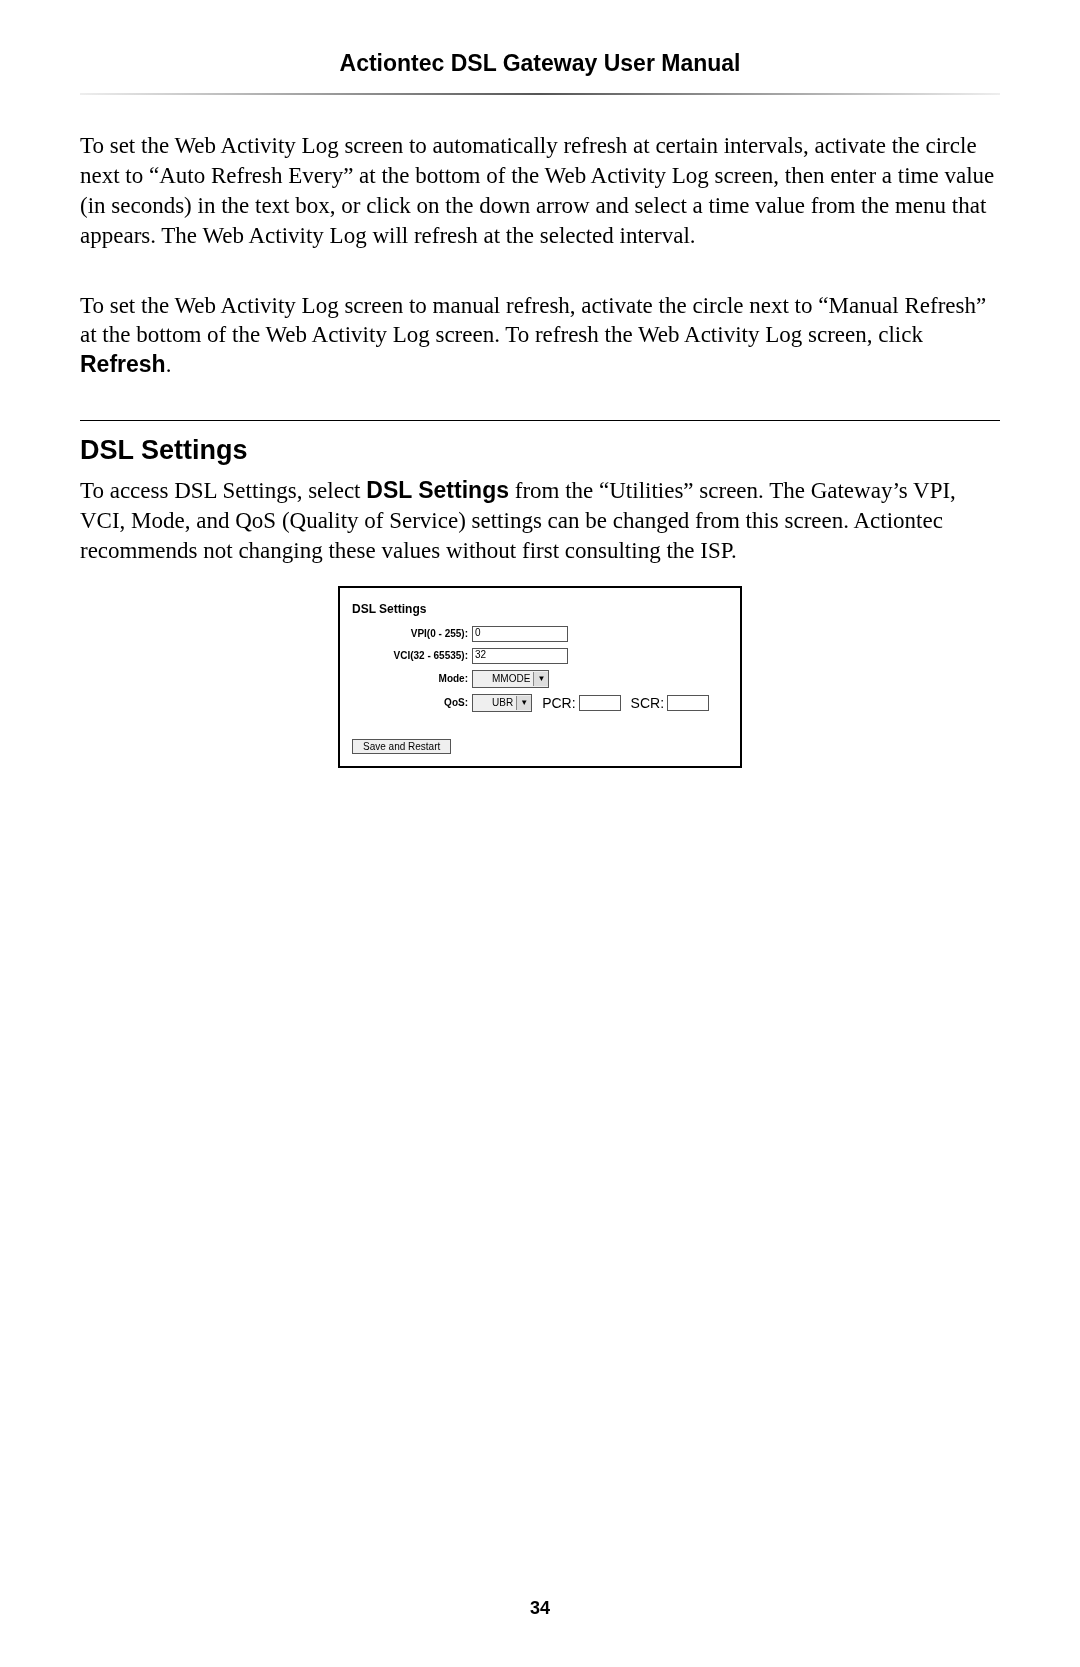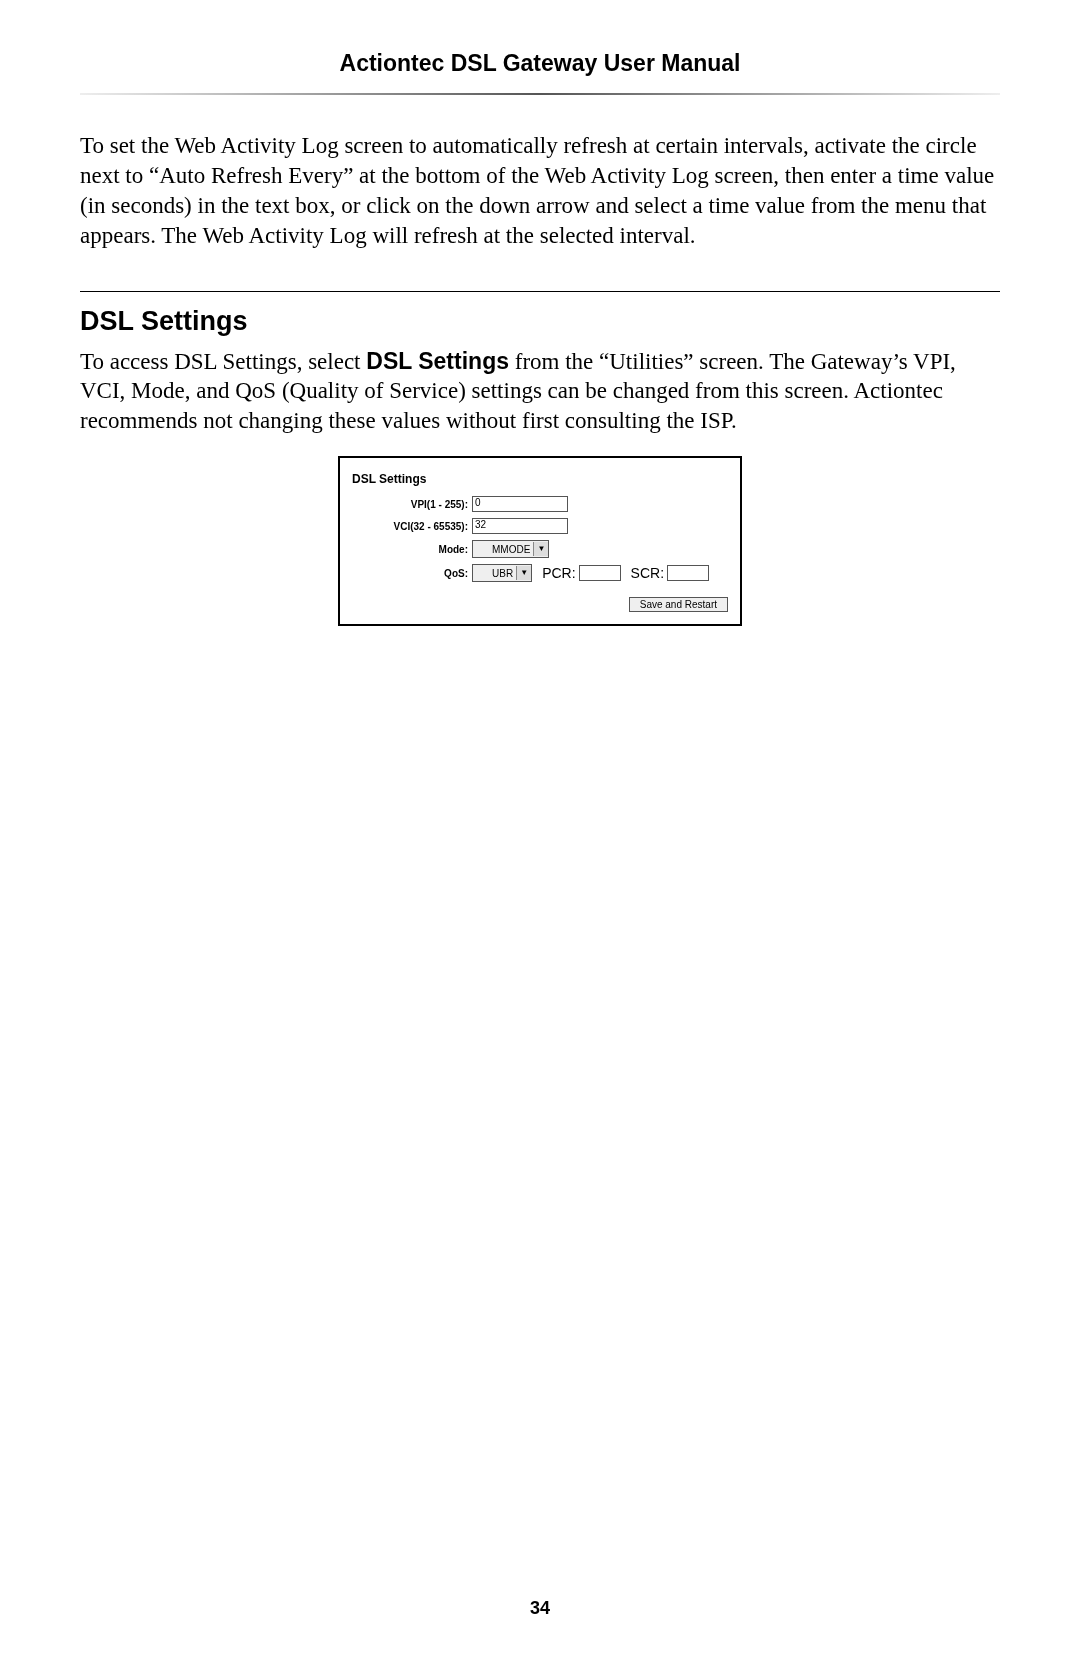--- a/index.html
+++ b/index.html
@@ -122,22 +122,22 @@
     margin: 0 3px 0 10px;
   }
   .sb-button {
     border: 1px solid #555;
     font-size: 10px;
     background: #efefef;
     padding: 1px 10px;
     display: inline-block;
   }
   .sb-button-row {
-    text-align: right;
-    margin-top: 12px;
+    text-align: left;
+    margin-top: 24px;
   }
   .page-number {
     position: absolute;
     bottom: 48px;
     left: 0;
     right: 0;
     text-align: center;
     font-family: Arial, Helvetica, sans-serif;
     font-weight: bold;
     font-size: 18px;
@@ -146,33 +146,36 @@
 </head>
 <body>
 
 <div class="page">
 
   <div class="header">Actiontec DSL Gateway User Manual</div>
   <div class="header-rule"></div>
 
   <div class="body-text">To set the Web Activity Log screen to automatically refresh at certain intervals, activate the circle next to “Auto Refresh Every” at the bottom of the Web Activity Log screen, then enter a time value (in seconds) in the text box, or click on the down arrow and select a time value from the menu that appears. The Web Activity Log will refresh at the selected interval.</div>
 
+  <div class="body-text">
+    <span>To set the Web Activity Log screen to manual refresh, activate the circle next to “Manual Refresh” at the bottom of the Web Activity Log screen. To refresh the Web Activity Log screen, click </span><b>Refresh</b><span>.</span>
+  </div>
 
   <hr class="section-rule">
 
   <div class="h2">DSL Settings</div>
   <div class="body-text2">
     <span>To access DSL Settings, select </span><b>DSL Settings</b><span> from the “Utilities” screen. The Gateway’s VPI, VCI, Mode, and QoS (Quality of Service) settings can be changed from this screen. Actiontec recommends not changing these values without first consulting the ISP.</span>
   </div>
 
   <div class="screenshot-box">
     <div class="sb-title">DSL Settings</div>
 
     <div class="sb-row">
-      <div class="sb-label">VPI(1 - 255):</div>
+      <div class="sb-label">VPI(0 - 255):</div>
       <div class="sb-input" style="width:90px">0</div>
     </div>
 
     <div class="sb-row">
       <div class="sb-label">VCI(32 - 65535):</div>
       <div class="sb-input" style="width:90px">32</div>
     </div>
 
     <div class="sb-row">
       <div class="sb-label">Mode:</div>

